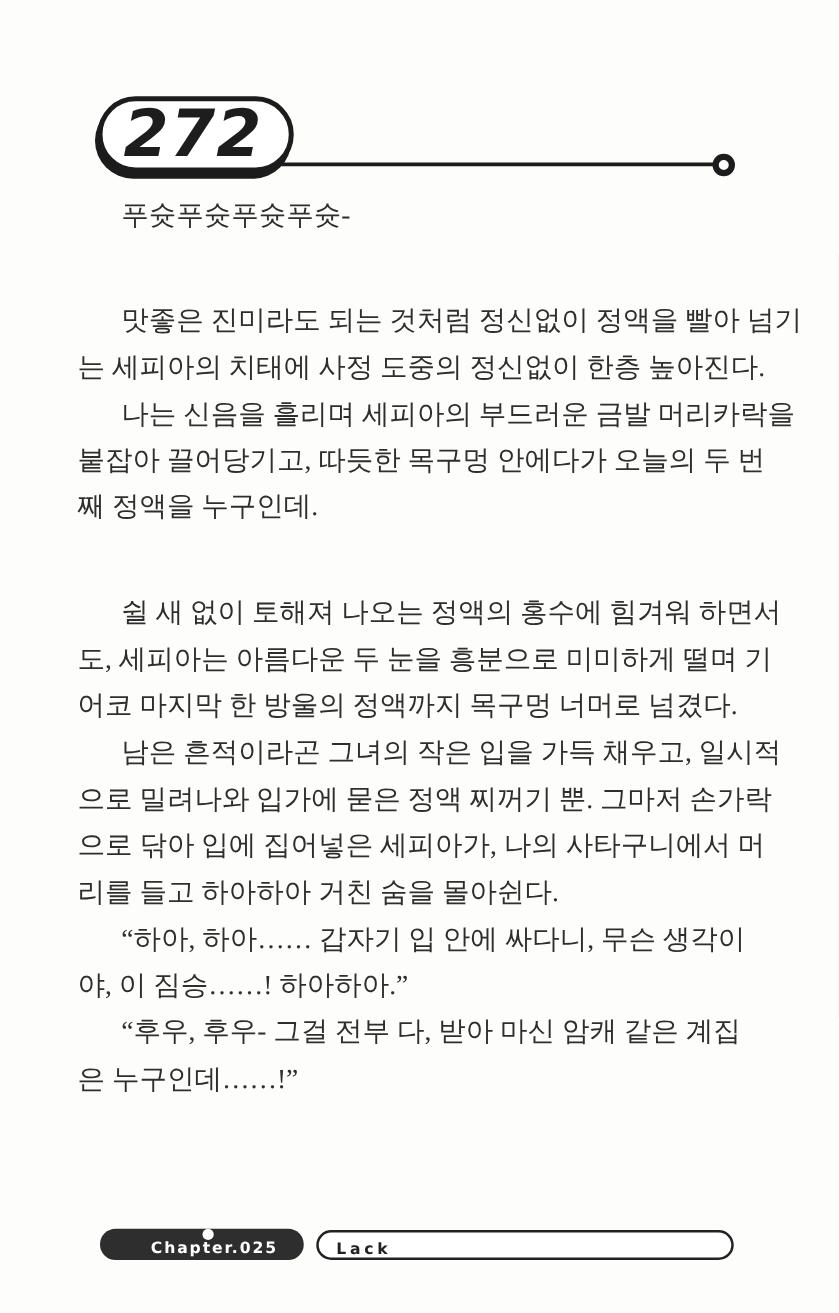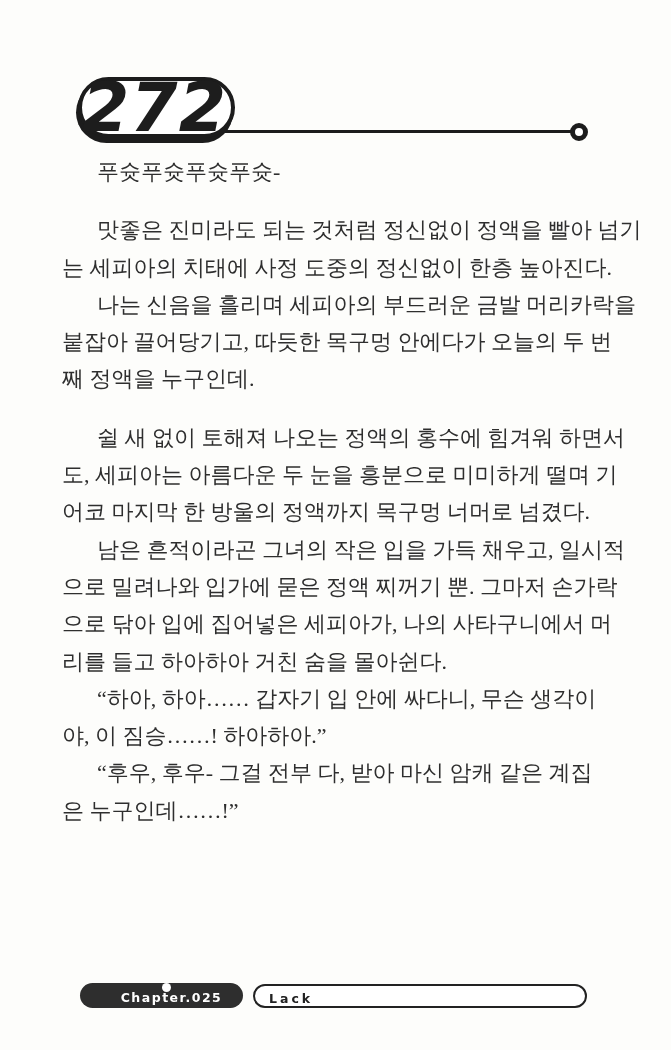--- a/index.html
+++ b/index.html
@@ -31,21 +31,21 @@
     box-shadow: -2px 5px 0 #1c1c1c;
     display: flex;
     align-items: center;
     justify-content: center;
     z-index: 2;
   }
   .page-number {
     font-family: "DejaVu Sans", "Liberation Sans", sans-serif;
     font-weight: bold;
     font-style: italic;
-    font-size: 68px;
+    font-size: 52px;
     letter-spacing: 1px;
     color: #1d1d1d;
     line-height: 1;
     padding-right: 4px;
   }
   .header-rule {
     position: absolute;
     left: 225px;
     top: 130px;
     width: 347px;
@@ -71,21 +71,21 @@
     left: 62px;
     top: 153px;
     width: 560px;
     color: #2e2e2e;
     font-size: 22px;
     line-height: 37.3px;
     white-space: nowrap;
   }
   .line { height: 37.3px; }
   .line.indent { padding-left: 35px; }
-  .line.blank-before { margin-top: 21px; }
+  .line.blank-before { margin-top: 47px; }
 
   
   .chapter-pill {
     position: absolute;
     left: 80px;
     top: 983px;
     width: 163px;
     height: 25px;
     box-sizing: border-box;
     background: #2e2e2e;

